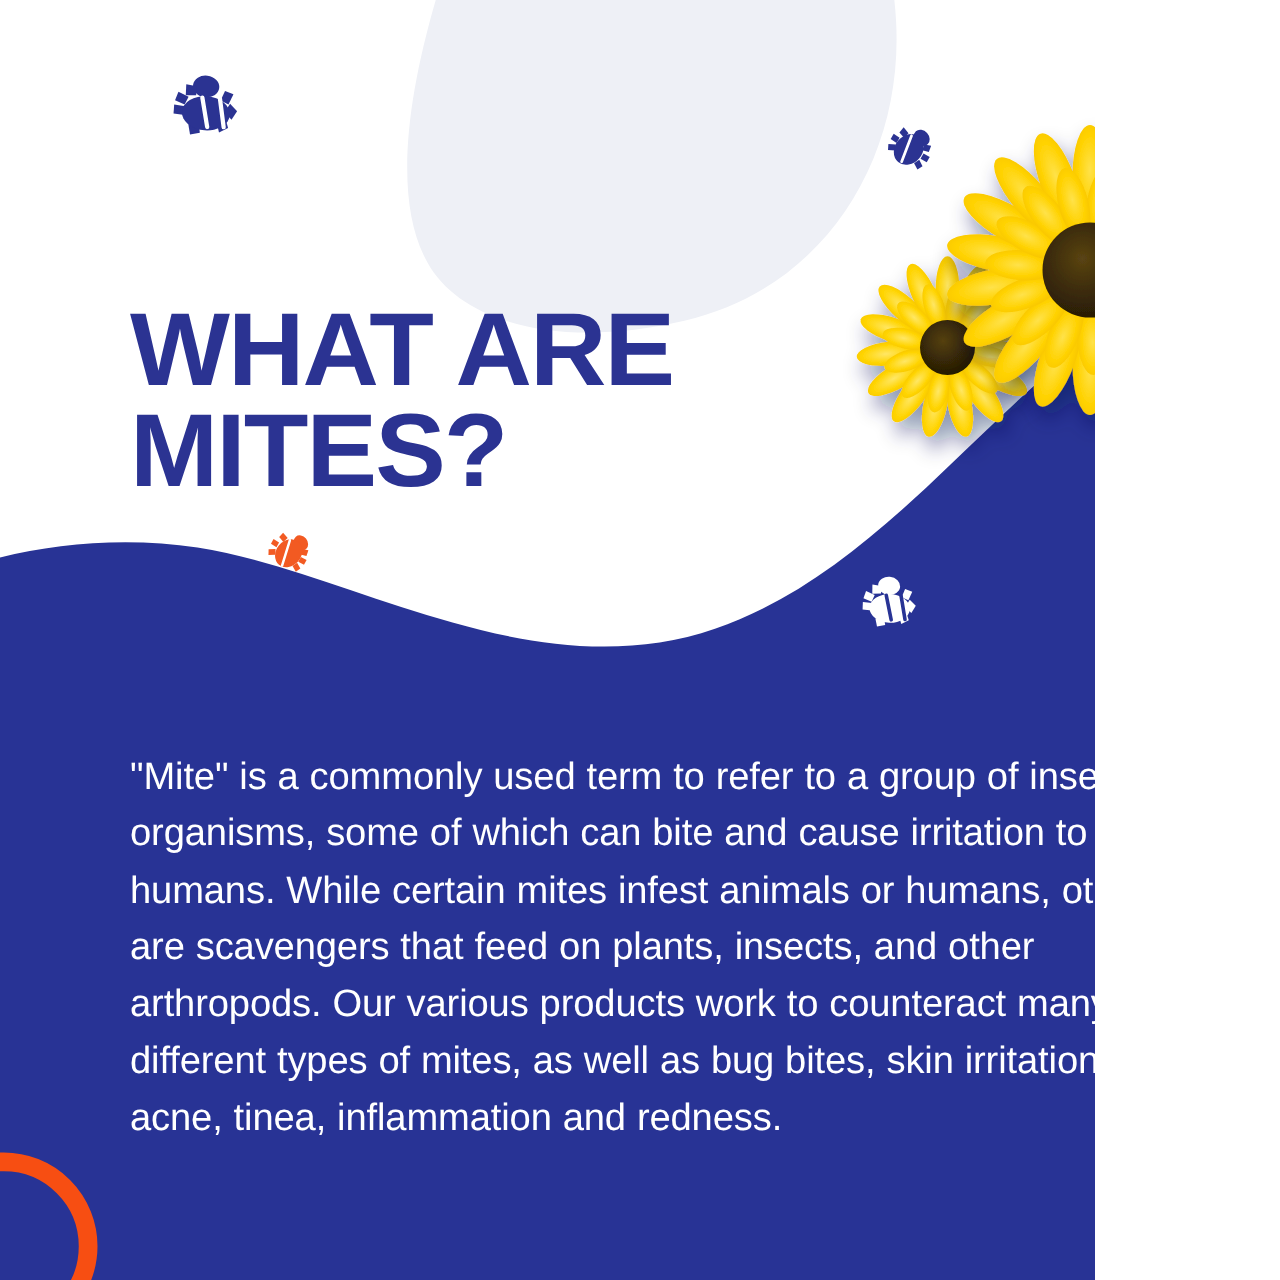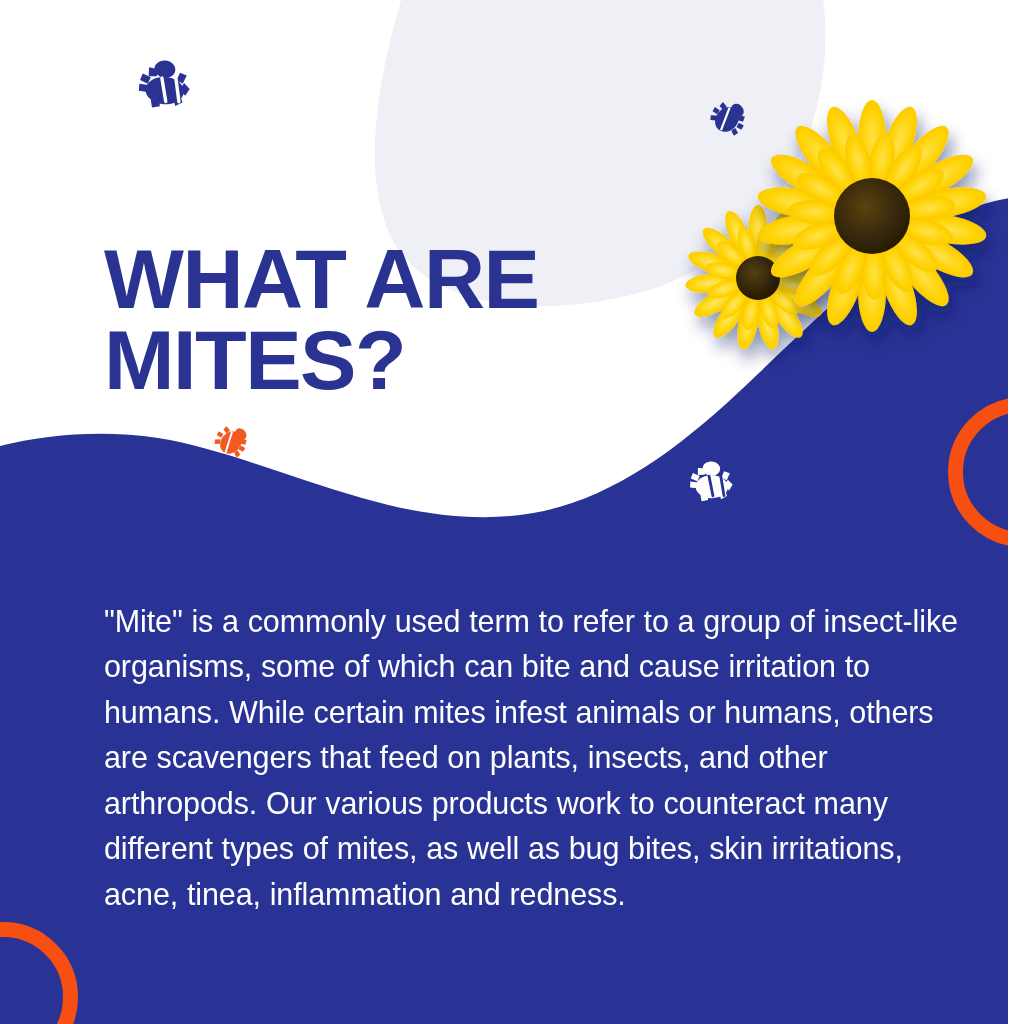--- a/index.html
+++ b/index.html
@@ -2,21 +2,21 @@
 <html><head>
 <meta charset="utf-8">
 <style>
   html, body {
     margin: 0;
     padding: 0;
     background: #ffffff;
   }
   #canvas {
     position: relative;
-    width: 1008px;
+    width: 876px;
     height: 1024px;
     overflow: hidden;
     background: #283395;
     font-family: "Liberation Sans", sans-serif;
   }
 
   
   .layer { position: absolute; inset: 0; }
 
   .blue-base {

